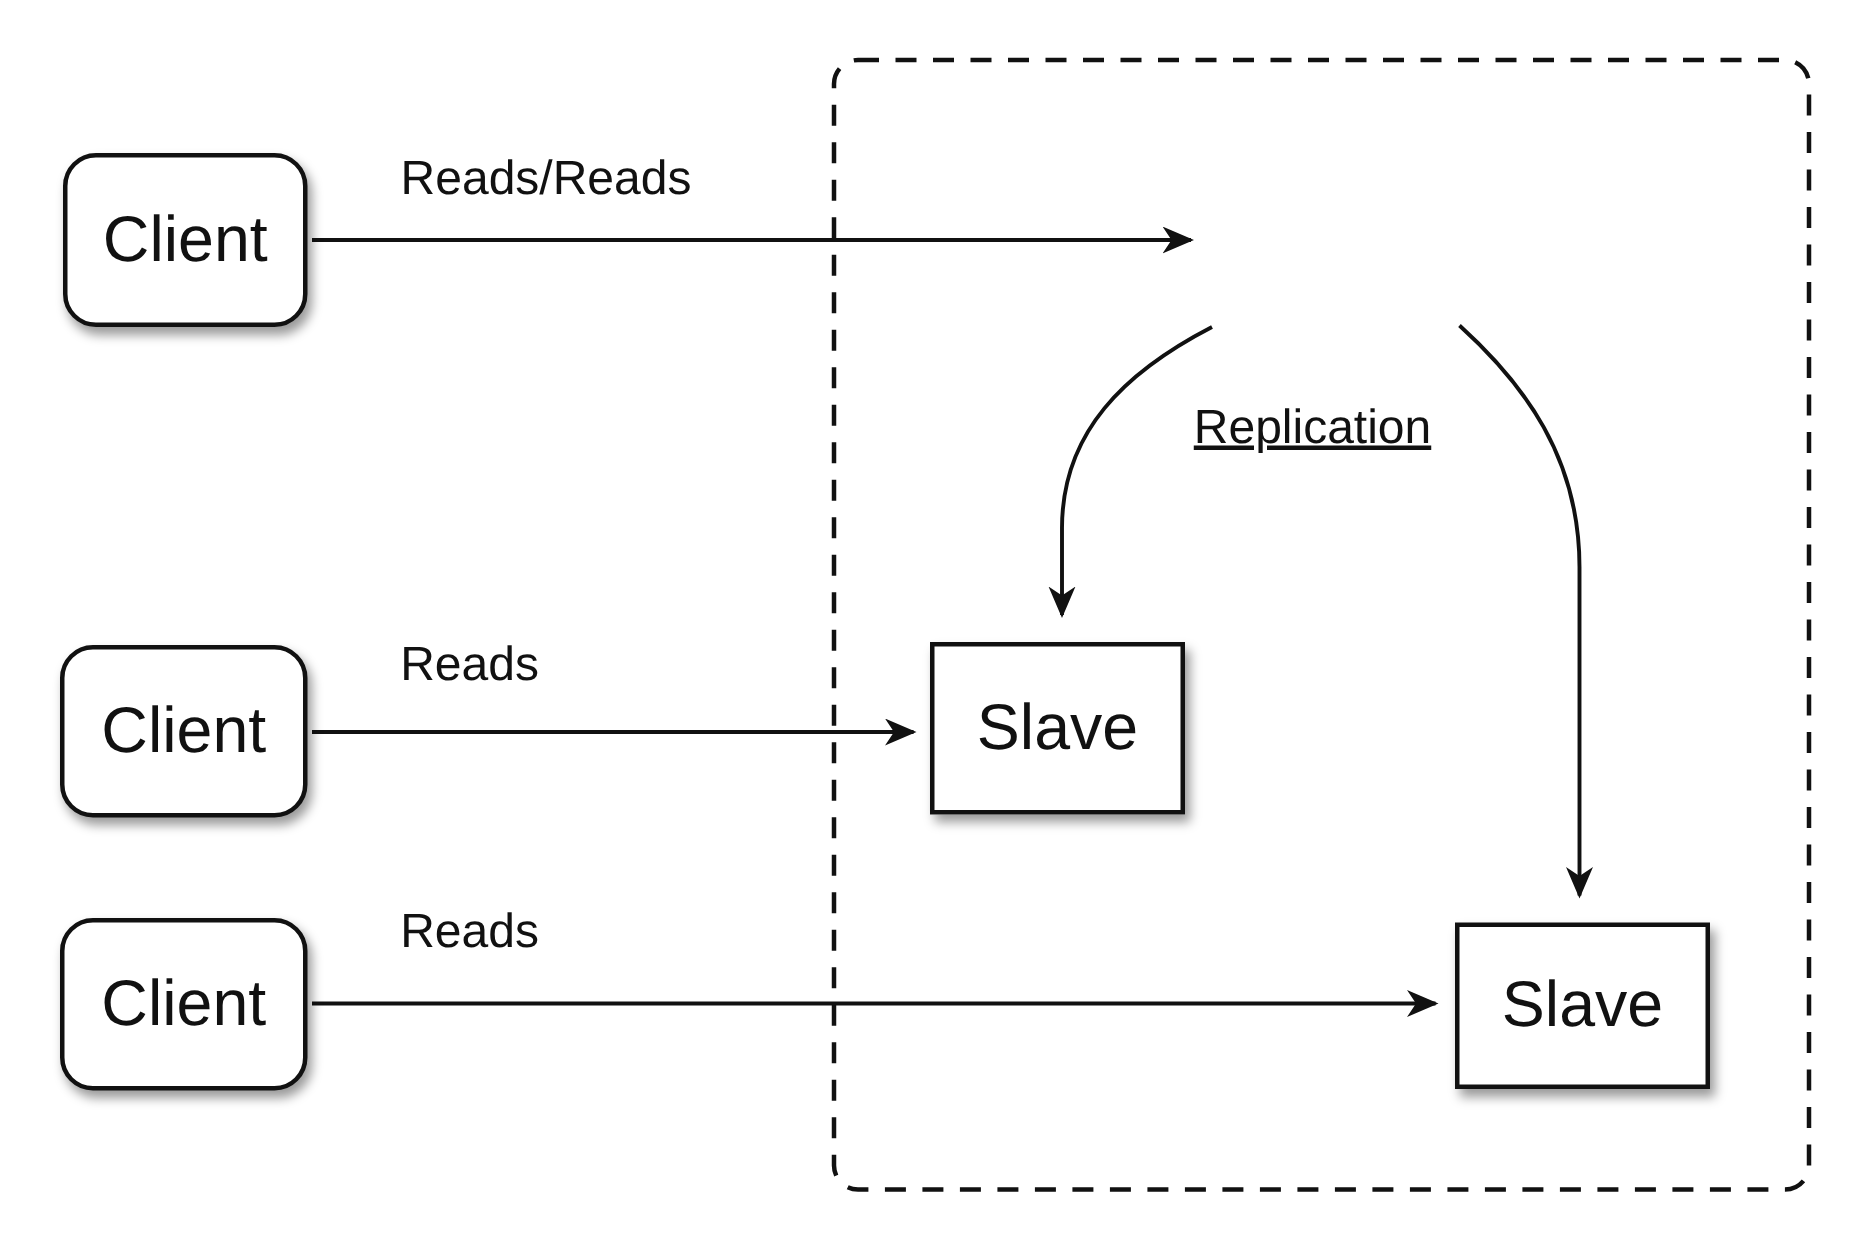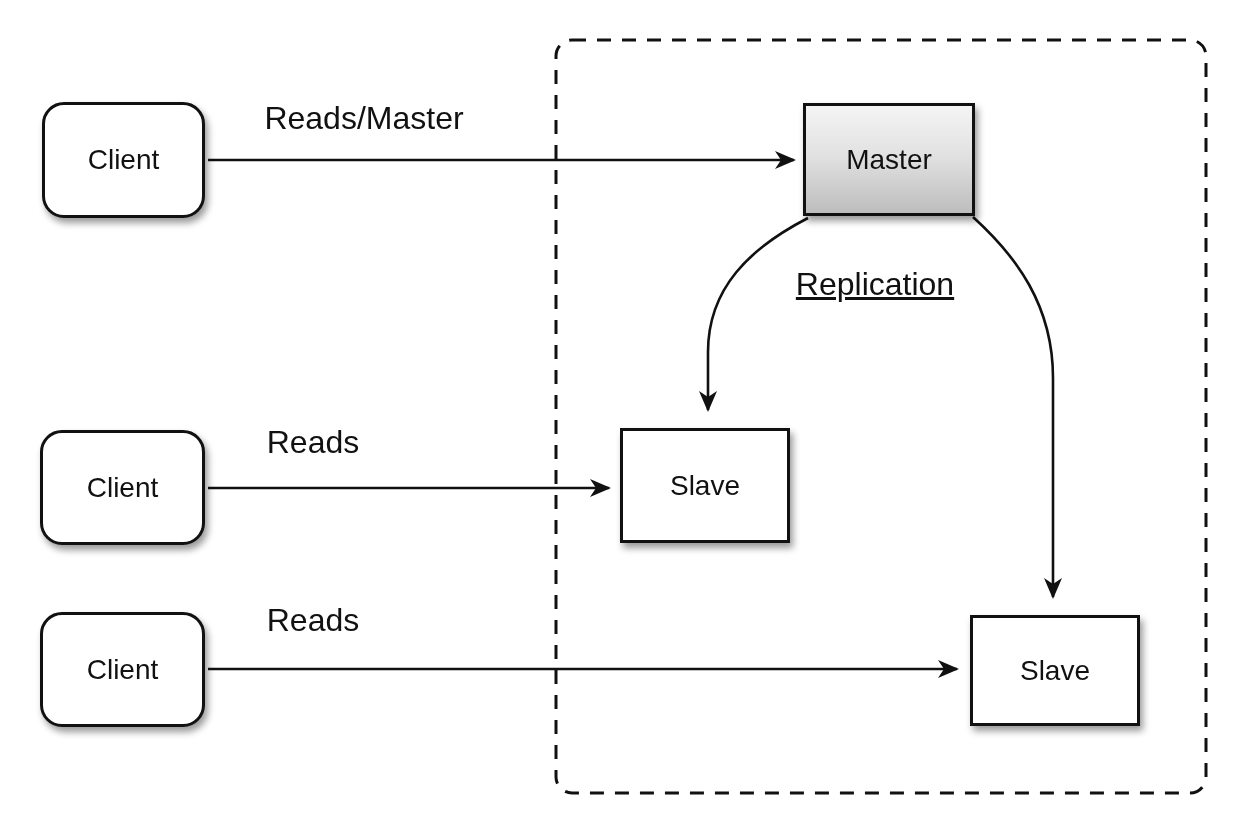--- a/index.html
+++ b/index.html
@@ -21,21 +21,21 @@
     width: 1246px;
     height: 839px;
   }
   .node {
     position: absolute;
     box-sizing: border-box;
     border: 3px solid #111111;
     display: flex;
     align-items: center;
     justify-content: center;
-    font-size: 28px;
+    font-size: 43px;
     color: #111111;
     background: #ffffff;
     box-shadow: 3px 5px 7px rgba(0,0,0,0.40);
   }
   .node.rounded {
     border-radius: 22px;
   }
   .node.master {
     background: linear-gradient(180deg, #f4f4f4 0%, #e2e2e2 45%, #bdbdbd 100%);
   }
@@ -77,33 +77,30 @@
   </div>
 
   <div class="node rounded" style="left:40px; top:430px; width:165px; height:115px;">
     <span>Client</span>
   </div>
 
   <div class="node rounded" style="left:40px; top:612px; width:165px; height:115px;">
     <span>Client</span>
   </div>
 
-  <div class="node master" style="left:803px; top:103px; width:172px; height:113px;">
-    <span>Master</span>
-  </div>
 
   <div class="node" style="left:620px; top:428px; width:170px; height:115px;">
     <span>Slave</span>
   </div>
 
   <div class="node" style="left:970px; top:615px; width:170px; height:111px;">
     <span>Slave</span>
   </div>
 
-  <div class="edge-label" style="left:248px; top:100px; width:232px;">Reads/Master</div>
+  <div class="edge-label" style="left:248px; top:100px; width:232px;">Reads/Reads</div>
 
   <div class="edge-label" style="left:253px; top:424px; width:120px;">Reads</div>
 
   <div class="edge-label" style="left:253px; top:602px; width:120px;">Reads</div>
 
   <div class="edge-label" style="left:765px; top:266px; width:220px;text-decoration:underline;">Replication</div>
 
 </div>
 
 </body></html>

